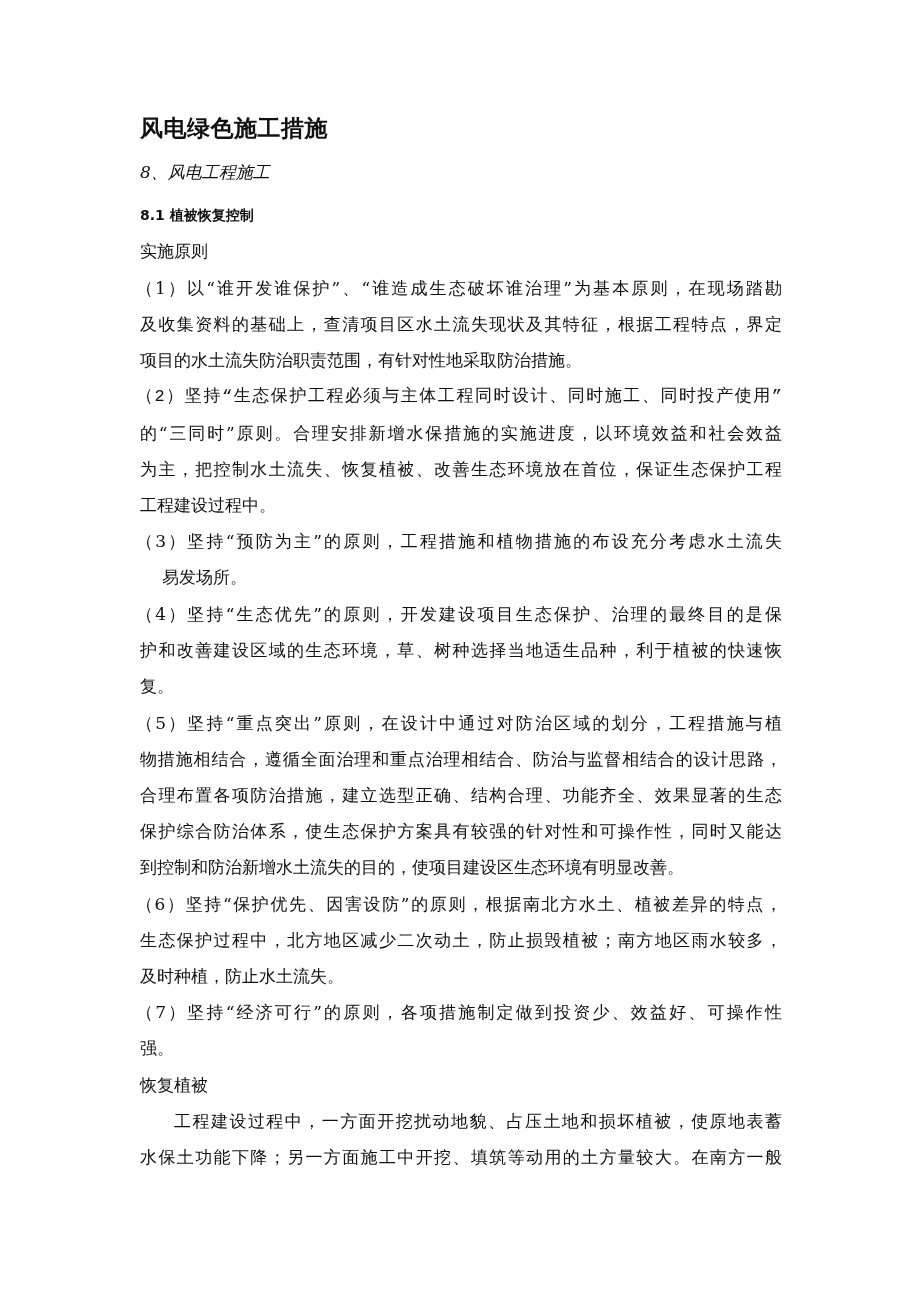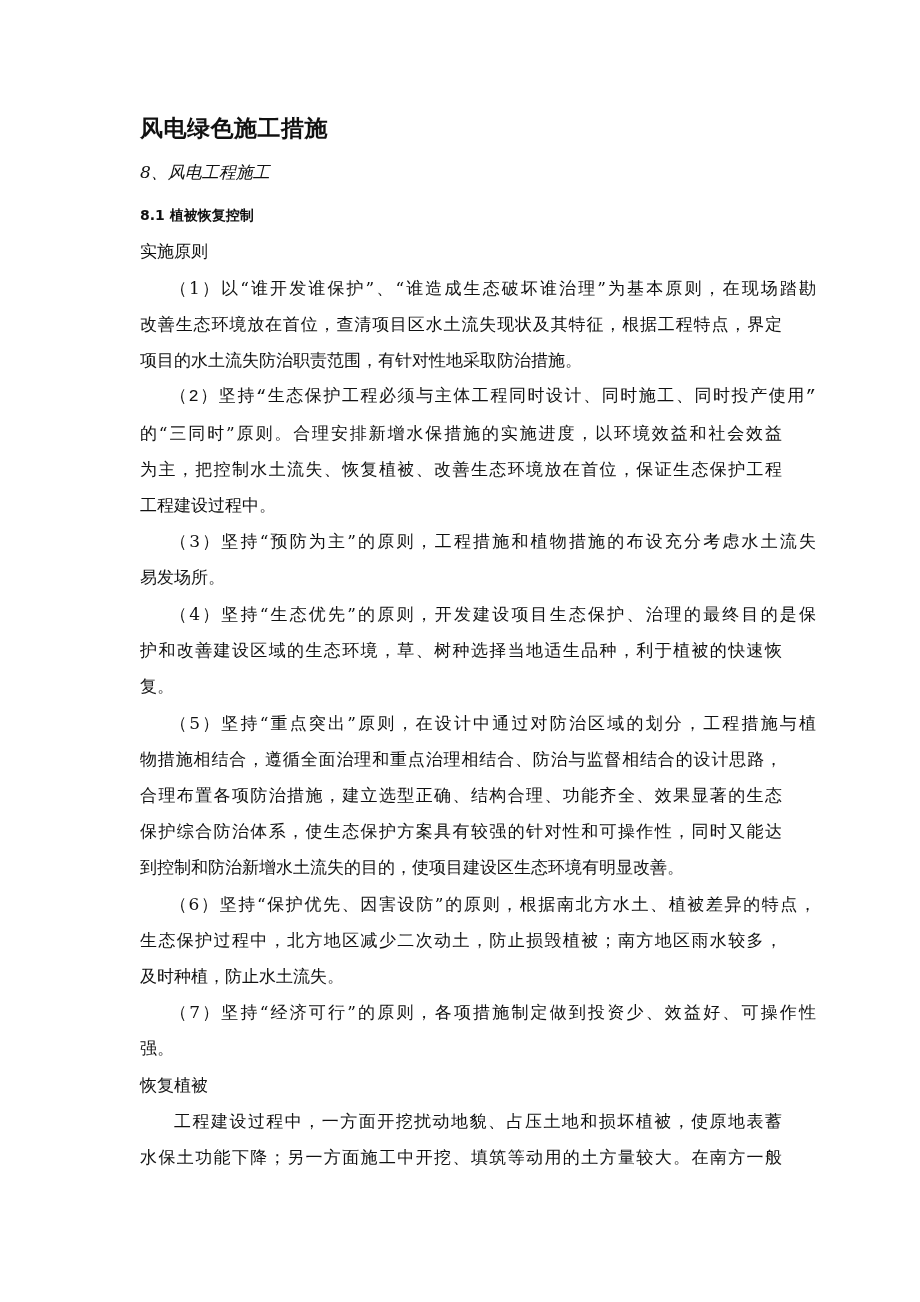--- a/index.html
+++ b/index.html
@@ -54,47 +54,46 @@
       font-weight: bold;
       font-size: 14px;
     }
     .indent {
       padding-left: 34px;
       width: 608px;
     }
     .para-start {
       left: -4px;
       width: 646px;
-      margin-left: 34px;
     }
   </style>
 </head>
 <body>
 
 <div class="page">
 
   <div class="title">风电绿色施工措施</div>
 
   <div class="line short" style="top:160px;font-style:italic;">8、风电工程施工</div>
 
   <div class="line short heading-bold" style="top:203px;">8.1 植被恢复控制</div>
 
   <div class="line short" style="top:239px;">实施原则</div>
 
   <div class="line para-start" style="top:276px;">（1）以“谁开发谁保护”、“谁造成生态破坏谁治理”为基本原则，在现场踏勘</div>
-  <div class="line" style="top:312px;">改善生态环境放在首位，查清项目区水土流失现状及其特征，根据工程特点，界定</div>
+  <div class="line" style="top:312px;">及收集资料的基础上，查清项目区水土流失现状及其特征，根据工程特点，界定</div>
   <div class="line last" style="top:348px;">项目的水土流失防治职责范围，有针对性地采取防治措施。</div>
 
   <div class="line para-start" style="top:385px;font-family:Liberation Mono, monospace;">（2）坚持“生态保护工程必须与主体工程同时设计、同时施工、同时投产使用”</div>
   <div class="line" style="top:421px;">的“三同时”原则。合理安排新增水保措施的实施进度，以环境效益和社会效益</div>
   <div class="line" style="top:457px;">为主，把控制水土流失、恢复植被、改善生态环境放在首位，保证生态保护工程</div>
   <div class="line last" style="top:493px;">工程建设过程中。</div>
 
   <div class="line para-start" style="top:529px;">（3）坚持“预防为主”的原则，工程措施和植物措施的布设充分考虑水土流失</div>
-  <div class="line last" style="top:565px;">易发场所。</div>
+  <div class="line last" style="top:565px;margin-left:22px;">易发场所。</div>
 
   <div class="line para-start" style="top:602px;">（4）坚持“生态优先”的原则，开发建设项目生态保护、治理的最终目的是保</div>
   <div class="line" style="top:638px;">护和改善建设区域的生态环境，草、树种选择当地适生品种，利于植被的快速恢</div>
   <div class="line last" style="top:674px;">复。</div>
 
   <div class="line para-start" style="top:711px;">（5）坚持“重点突出”原则，在设计中通过对防治区域的划分，工程措施与植</div>
   <div class="line" style="top:747px;">物措施相结合，遵循全面治理和重点治理相结合、防治与监督相结合的设计思路，</div>
   <div class="line" style="top:783px;">合理布置各项防治措施，建立选型正确、结构合理、功能齐全、效果显著的生态</div>
   <div class="line" style="top:819px;">保护综合防治体系，使生态保护方案具有较强的针对性和可操作性，同时又能达</div>
   <div class="line last" style="top:855px;">到控制和防治新增水土流失的目的，使项目建设区生态环境有明显改善。</div>

